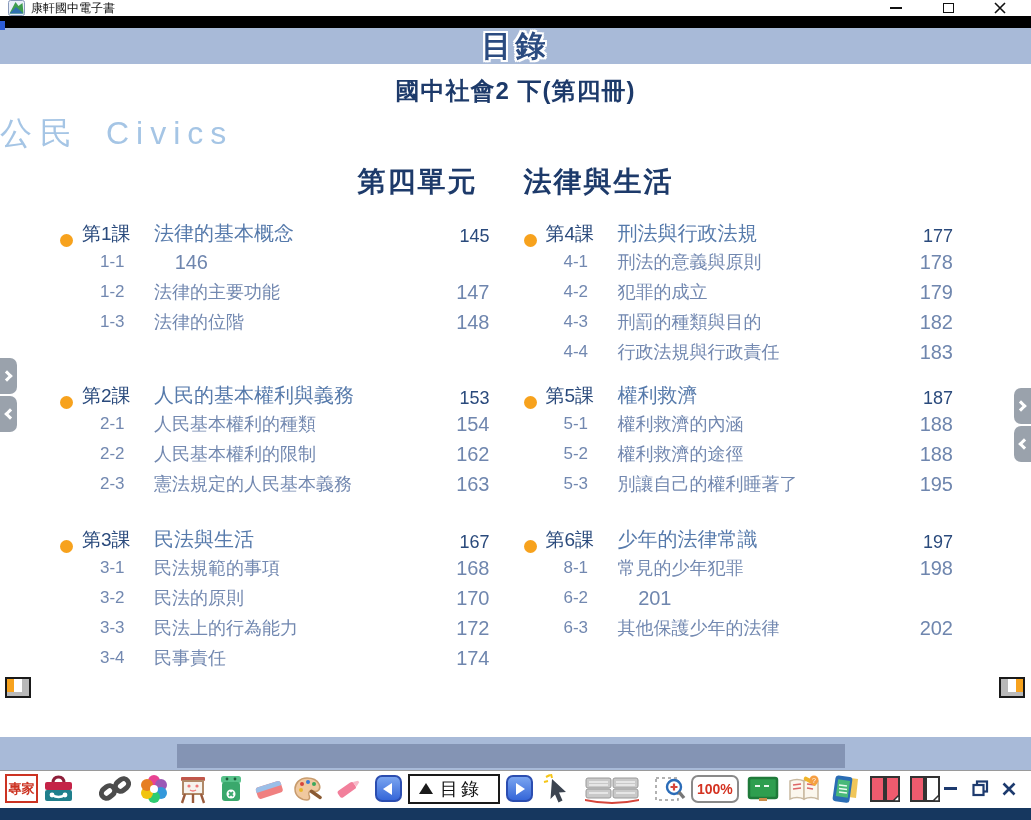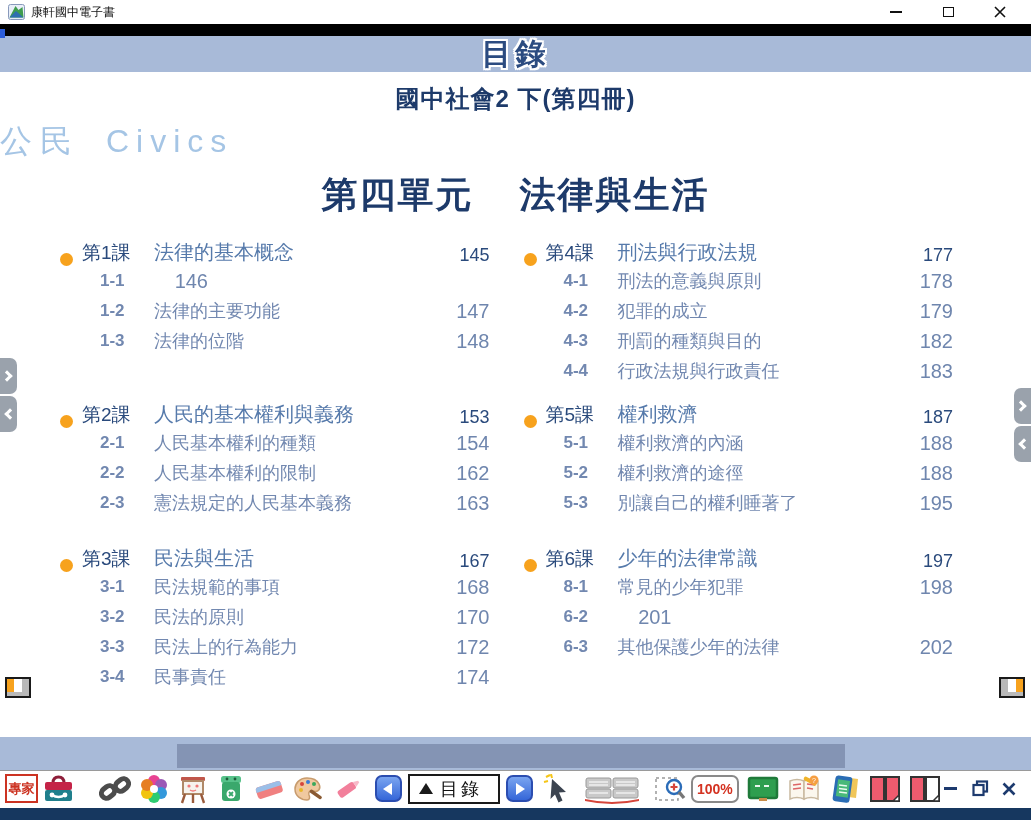--- a/index.html
+++ b/index.html
@@ -1,20 +1,20 @@
 <!DOCTYPE html>
 <html><head>
 <meta charset="utf-8">
 <style>
   * { margin:0; padding:0; box-sizing:border-box; }
   body { background:#888; font-family:"Liberation Sans","DejaVu Sans",sans-serif; }
   .app { position:relative; width:1031px; height:820px; background:#fff; overflow:hidden; }
 
   
-  .titlebar { height:24px; background:#fff; display:flex; align-items:center; padding:0 8px; }
+  .titlebar { height:16px; background:#fff; display:flex; align-items:center; padding:0 8px; }
   .titlebar .app-ic { width:17px; height:16px; margin-right:6px; }
   .titlebar .ttl { font-size:12px; color:#111; }
   .win-ctrls { margin-left:auto; display:flex; align-items:center; gap:30px; padding-right:12px; }
   .wc { width:22px; height:20px; display:flex; align-items:center; justify-content:center; cursor:default; }
   .wc-min i { display:block; width:12px; height:0; border-top:2px solid #111; }
   .wc-max i { display:block; width:11px; height:10px; border:1.6px solid #111; }
 
   
   .blackbar { position:relative; height:12px; background:#000; }
   .blackbar .notch { position:absolute; left:0; top:5px; width:5px; height:9px; background:#2b5cd8; }
@@ -25,32 +25,32 @@
     font-size:30px; font-weight:bold; color:#2b4b80; letter-spacing:4px;
     text-shadow:-2px -2px 0 #fff,2px -2px 0 #fff,-2px 2px 0 #fff,2px 2px 0 #fff,0 -2px 0 #fff,0 2px 0 #fff,-2px 0 0 #fff,2px 0 0 #fff;
   }
 
   
   .content { height:661px; background:#fff; }
   .book-title { text-align:center; padding-top:11px; font-size:24px; font-weight:bold; color:#1d3a6a; letter-spacing:1px; }
   .subject { margin-top:5px; font-size:32px; color:#a5c5e5; }
   .subject .zh { letter-spacing:8px; margin-right:26px; }
   .subject .en { letter-spacing:7px; }
-  .unit { margin-top:7px; display:flex; justify-content:center; gap:46px; font-size:36px; font-weight:bold; color:#1d3a6a; letter-spacing:2px; }
+  .unit { margin-top:7px; display:flex; justify-content:center; gap:46px; font-size:28px; font-weight:bold; color:#1d3a6a; letter-spacing:2px; }
 
   .toc { display:grid; grid-template-columns:1fr 1fr; column-gap:34px; padding:16px 78px 0 60px; }
   .lesson:nth-child(1) { min-height:162px; }
   .lesson:nth-child(2) { min-height:144px; }
   .lesson-head { display:flex; align-items:flex-end; height:30px; cursor:pointer; }
   .bullet { width:13px; height:13px; border-radius:50%; background:#f7a21d; margin-right:9px; flex:none; }
   .l-label { font-size:19px; color:#2a4a7c; width:72px; flex:none; }
   .l-title { font-size:20px; color:#567aab; flex:1; white-space:nowrap; }
   .l-page  { font-size:18px; color:#2a4a7c; width:54px; text-align:right; flex:none; }
   .sec-row { display:flex; align-items:center; height:30px; padding-left:40px; cursor:pointer; }
-  .s-num   { font-size:17px; color:#7288b0; width:54px; flex:none;font-weight:bold; }
+  .s-num   { font-size:17px; color:#7288b0; width:54px; flex:none; }
   .s-title { font-size:18px; color:#7288b0; flex:1; white-space:nowrap; }
   .s-page  { font-size:20px; color:#6f86ae; width:54px; text-align:right; flex:none; }
 
   
   .side-tab { position:absolute; width:17px; height:36px; background:#9aa2ac; display:flex; align-items:center; justify-content:center; cursor:pointer; }
   .side-tab.lft { left:0; border-radius:0 7px 7px 0; }
   .side-tab.rgt { right:0; border-radius:7px 0 0 7px; }
   .chev { width:8px; height:8px; border-top:3px solid #fff; border-right:3px solid #fff; }
   .chev.r { transform:rotate(45deg); margin-left:-3px; }
   .chev.l { transform:rotate(-135deg); margin-left:3px; }

